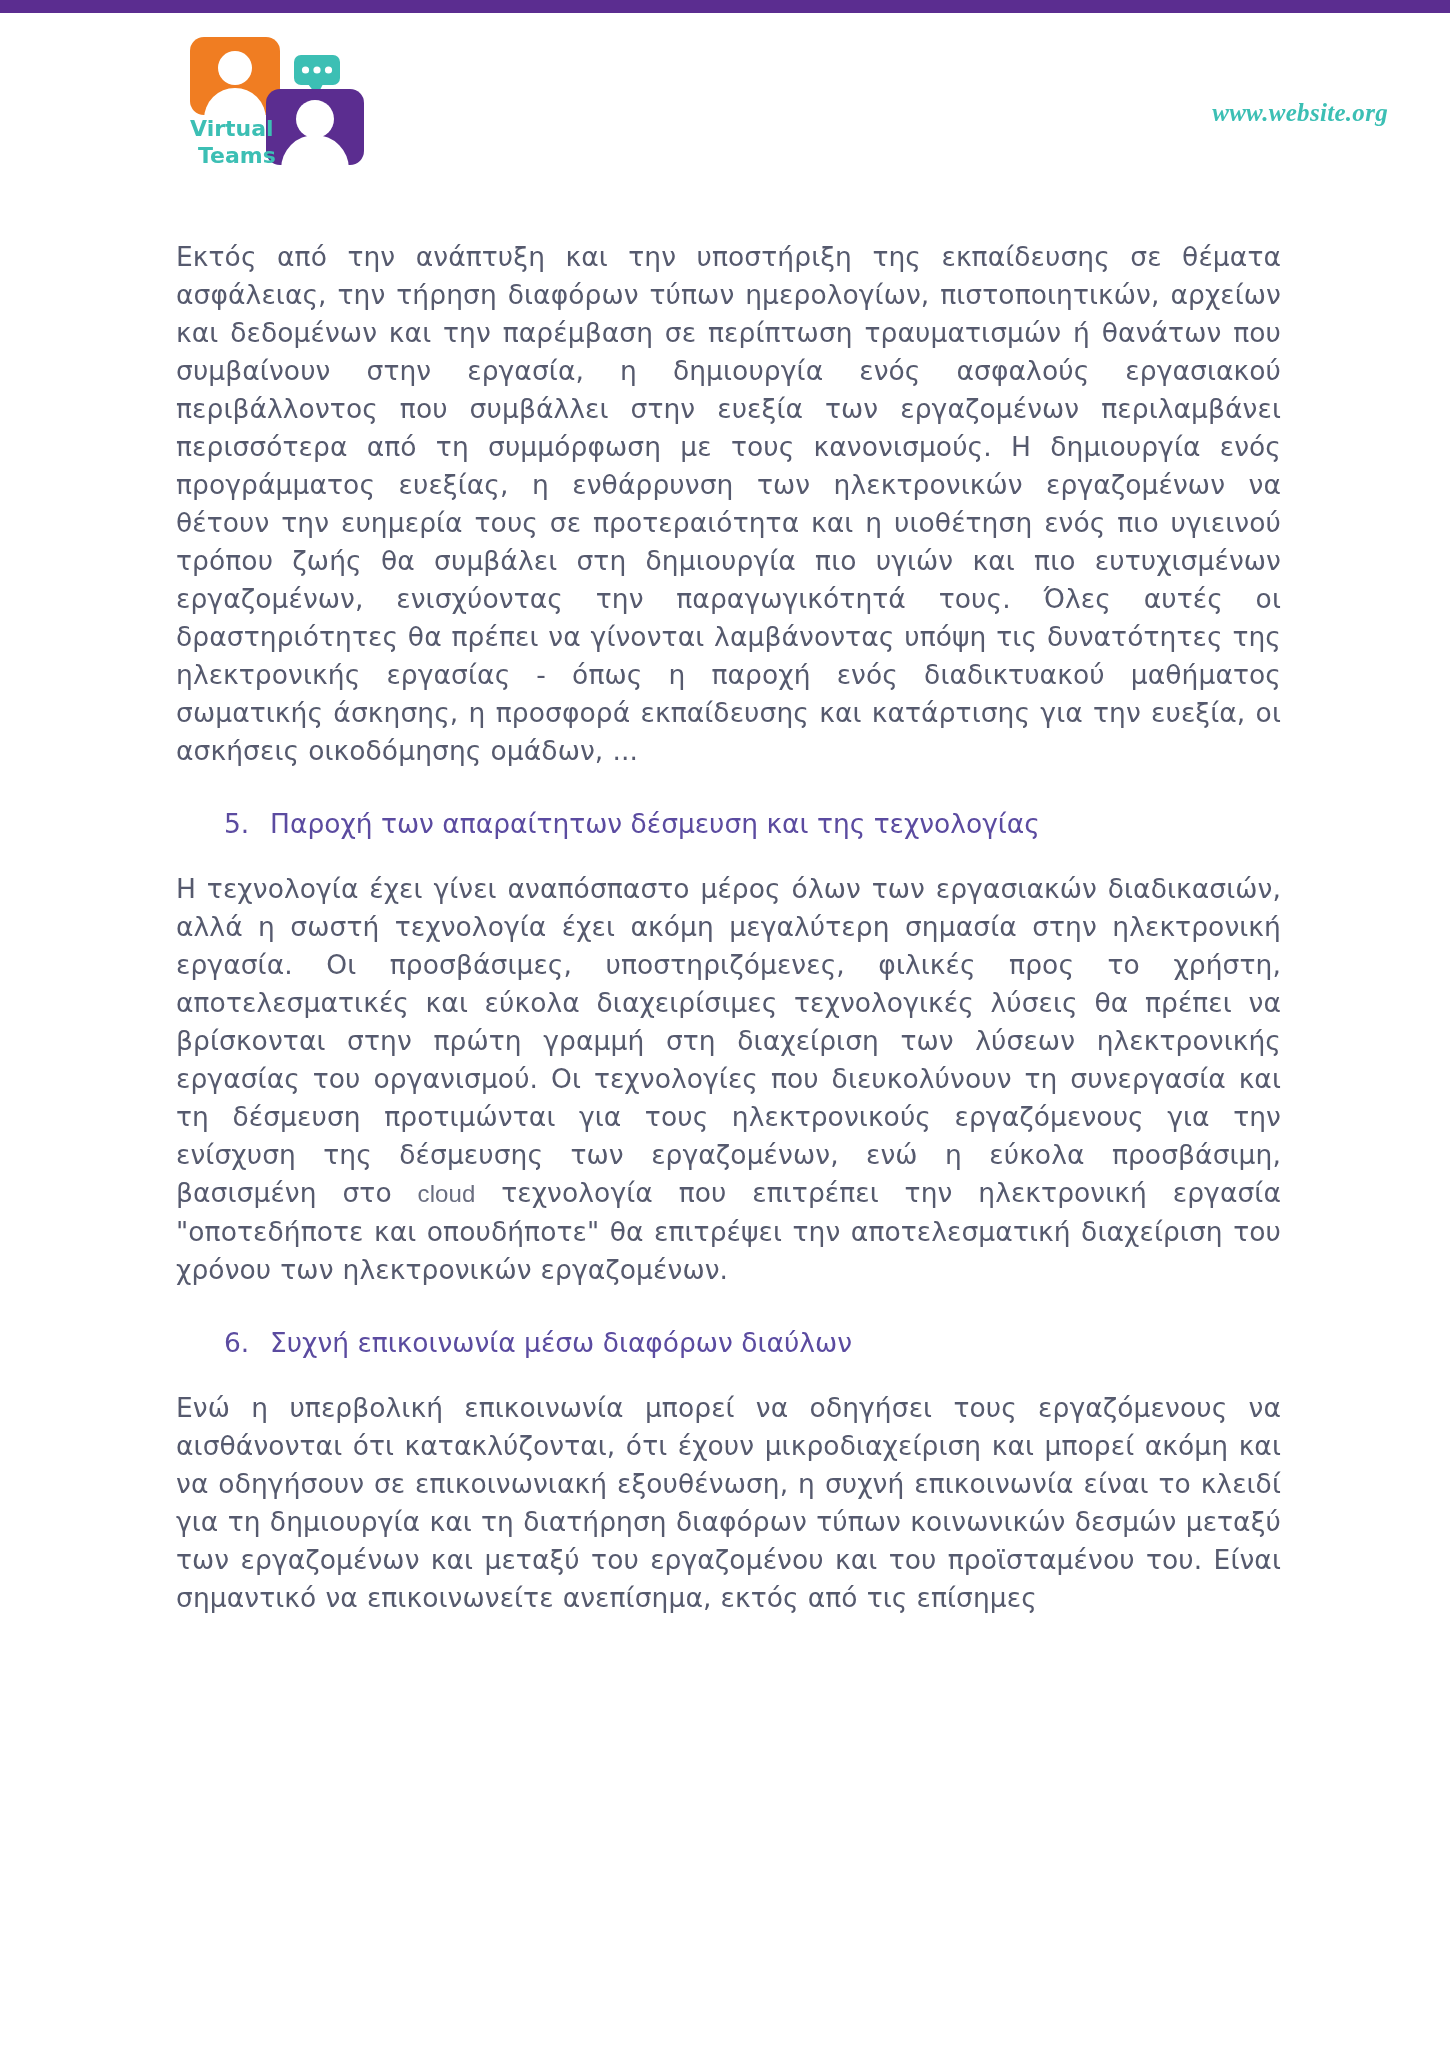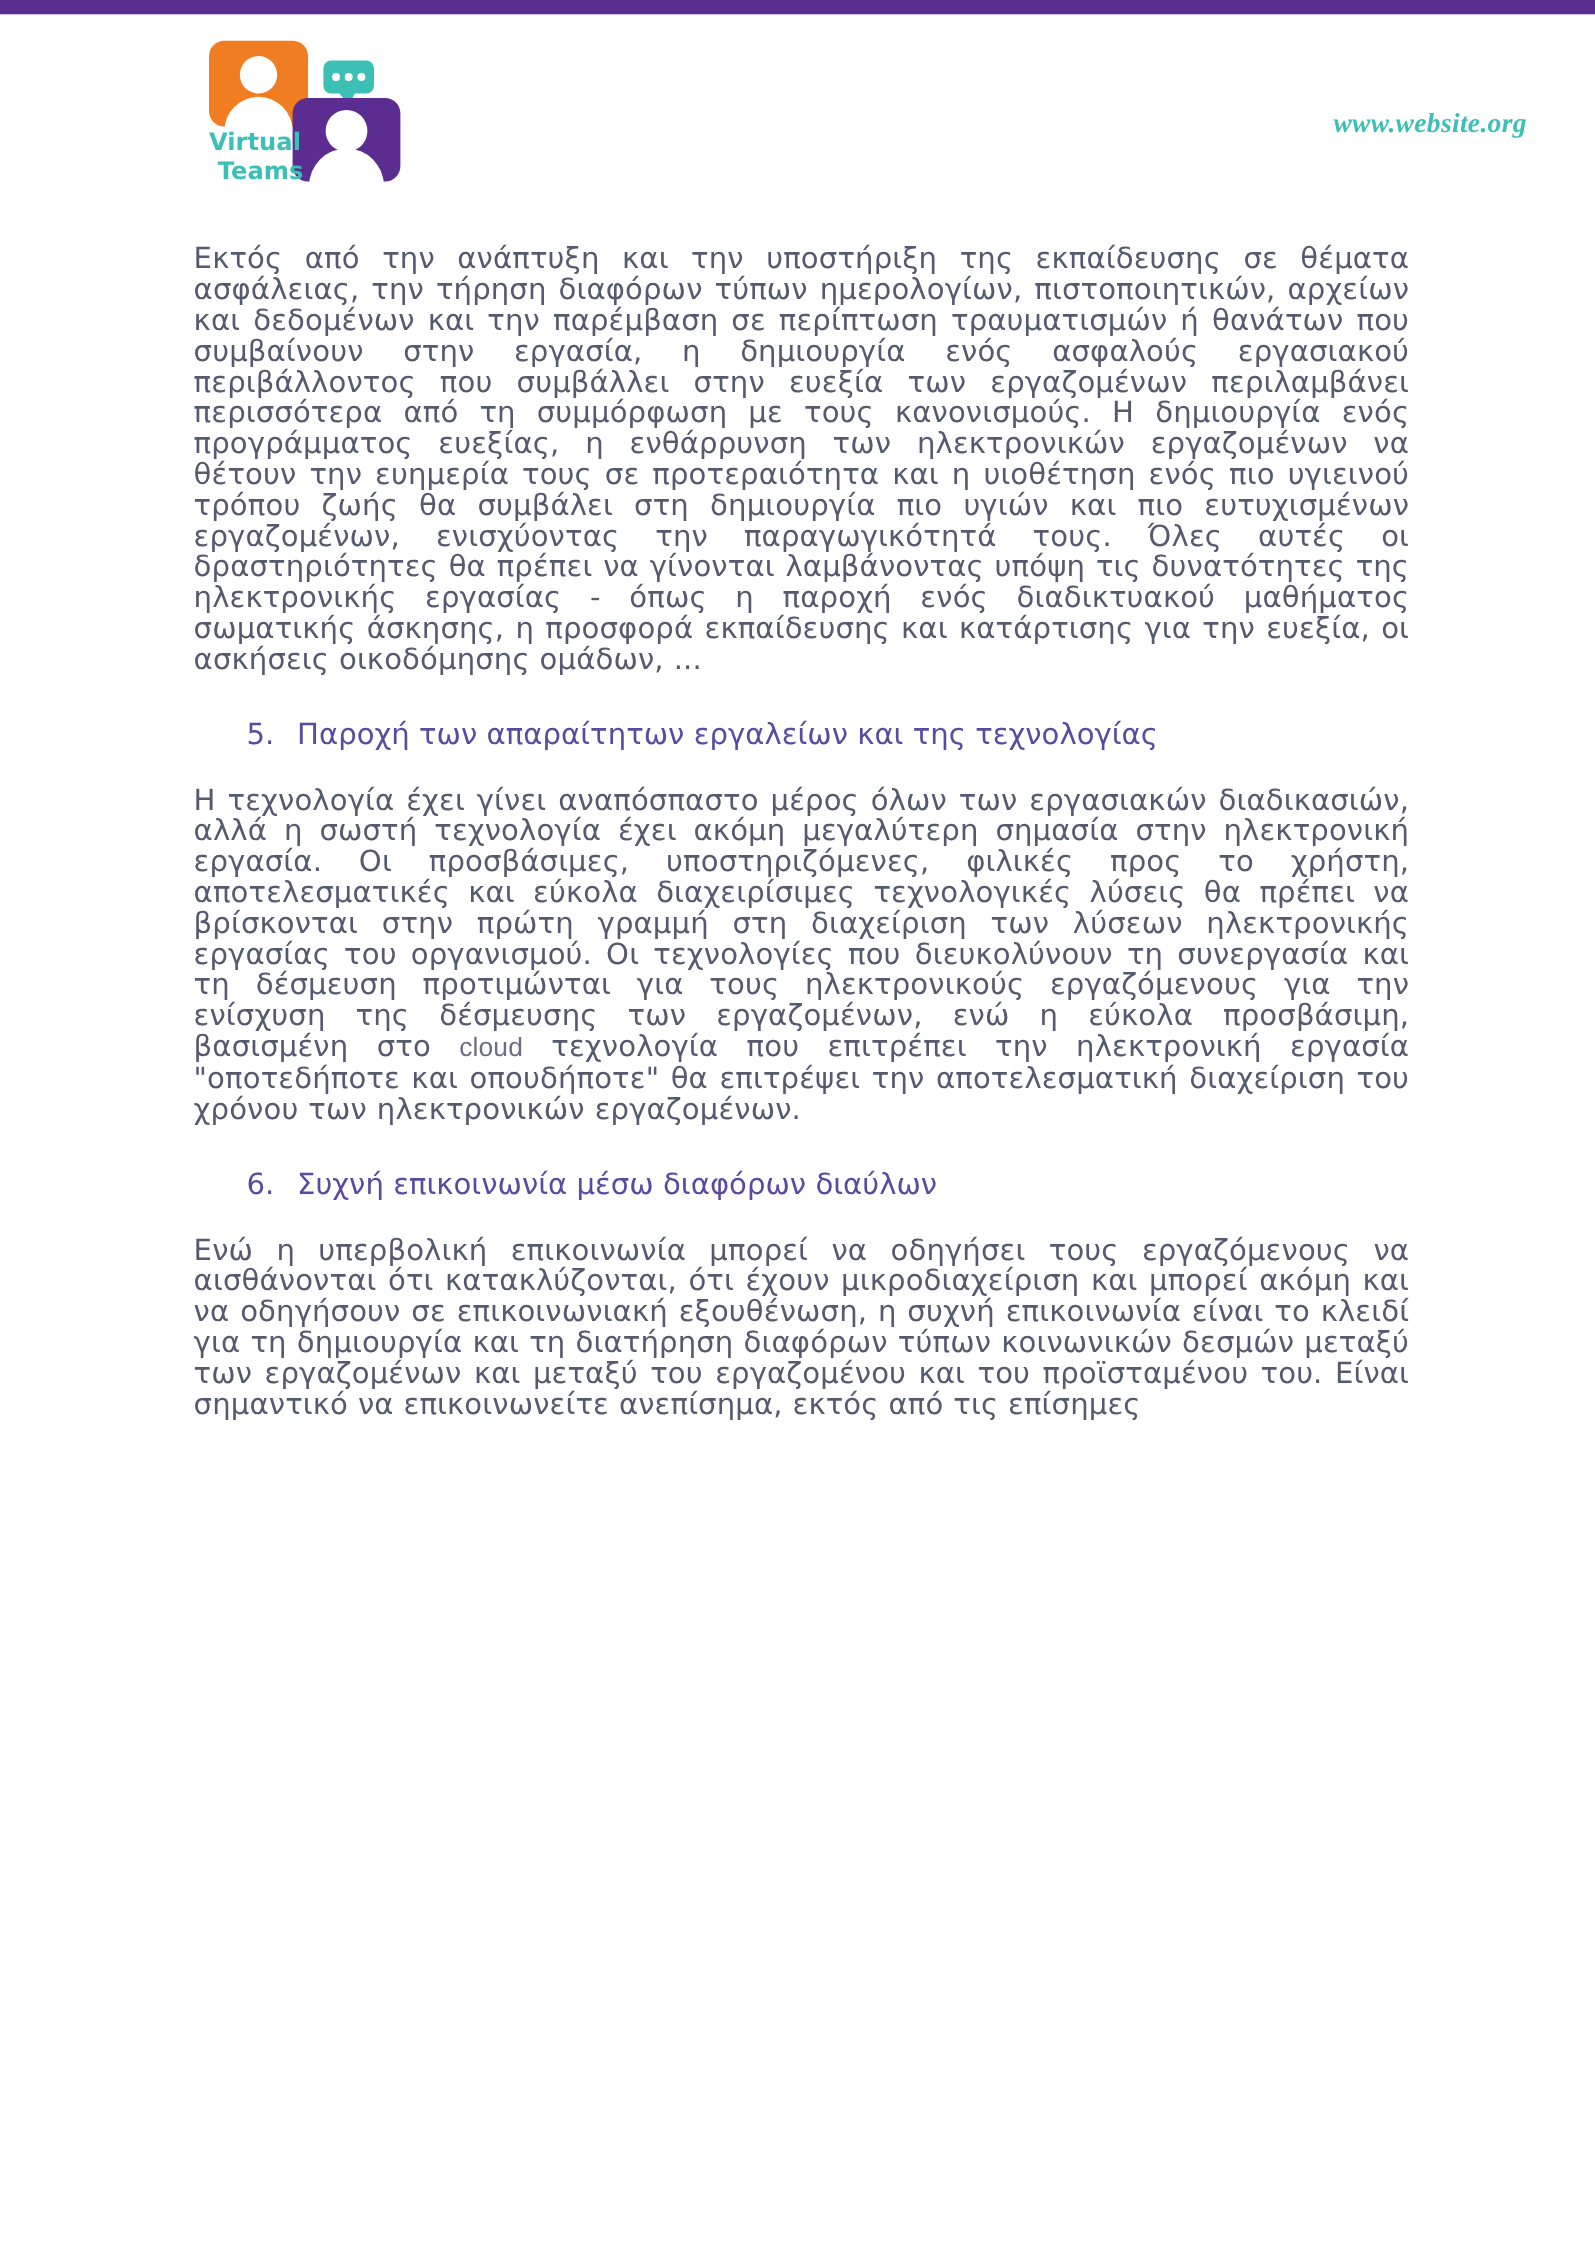--- a/index.html
+++ b/index.html
@@ -73,24 +73,24 @@
 
   
   .content {
     position: absolute;
     left: 176px;
     top: 222px;
     width: 1105px;
   }
 
   p.para {
-    margin: 0 0 34px 0;
+    margin: 16px 0 34px 0;
     font-family: "DejaVu Sans", "Liberation Sans", sans-serif;
     font-size: 26.5px;
-    line-height: 28px;
+    line-height: 38px;
     color: #565a6e;
     text-align: justify;
     text-justify: inter-word;
     letter-spacing: 0.1px;
     word-spacing: 0.5px;
   }
 
   p.para .latin-word {
     font-family: "Liberation Sans", "DejaVu Sans", sans-serif;
     font-size: 24px;
@@ -151,21 +151,21 @@
 
     <div class="site-url">www.website.org</div>
   </div>
 
   <div class="content">
 
     <p class="para">Εκτός από την ανάπτυξη και την υποστήριξη της εκπαίδευσης σε θέματα ασφάλειας, την τήρηση διαφόρων τύπων ημερολογίων, πιστοποιητικών, αρχείων και δεδομένων και την παρέμβαση σε περίπτωση τραυματισμών ή θανάτων που συμβαίνουν στην εργασία, η δημιουργία ενός ασφαλούς εργασιακού περιβάλλοντος που συμβάλλει στην ευεξία των εργαζομένων περιλαμβάνει περισσότερα από τη συμμόρφωση με τους κανονισμούς. Η δημιουργία ενός προγράμματος ευεξίας, η ενθάρρυνση των ηλεκτρονικών εργαζομένων να θέτουν την ευημερία τους σε προτεραιότητα και η υιοθέτηση ενός πιο υγιεινού τρόπου ζωής θα συμβάλει στη δημιουργία πιο υγιών και πιο ευτυχισμένων εργαζομένων, ενισχύοντας την παραγωγικότητά τους. Όλες αυτές οι δραστηριότητες θα πρέπει να γίνονται λαμβάνοντας υπόψη τις δυνατότητες της ηλεκτρονικής εργασίας - όπως η παροχή ενός διαδικτυακού μαθήματος σωματικής άσκησης, η προσφορά εκπαίδευσης και κατάρτισης για την ευεξία, οι ασκήσεις οικοδόμησης ομάδων, ...</p>
 
     <div class="heading-item">
       <span class="num">5.</span>
-      <span class="htext">Παροχή των απαραίτητων εργαλείων και της τεχνολογίας</span>
+      <span class="htext">Παροχή των απαραίτητων δέσμευση και της τεχνολογίας</span>
     </div>
 
     <p class="para"><span>Η τεχνολογία έχει γίνει αναπόσπαστο μέρος όλων των εργασιακών διαδικασιών, αλλά η σωστή τεχνολογία έχει ακόμη μεγαλύτερη σημασία στην ηλεκτρονική εργασία. Οι προσβάσιμες, υποστηριζόμενες, φιλικές προς το χρήστη, αποτελεσματικές και εύκολα διαχειρίσιμες τεχνολογικές λύσεις θα πρέπει να βρίσκονται στην πρώτη γραμμή στη διαχείριση των λύσεων ηλεκτρονικής εργασίας του οργανισμού. Οι τεχνολογίες που διευκολύνουν τη συνεργασία και τη δέσμευση προτιμώνται για τους ηλεκτρονικούς εργαζόμενους για την ενίσχυση της δέσμευσης των εργαζομένων, ενώ η εύκολα προσβάσιμη, βασισμένη στο </span><span class="latin-word">cloud</span><span> τεχνολογία που επιτρέπει την ηλεκτρονική εργασία "οποτεδήποτε και οπουδήποτε" θα επιτρέψει την αποτελεσματική διαχείριση του χρόνου των ηλεκτρονικών εργαζομένων.</span></p>
 
 
     <div class="heading-item">
       <span class="num">6.</span>
       <span class="htext">Συχνή επικοινωνία μέσω διαφόρων διαύλων</span>
     </div>
 

